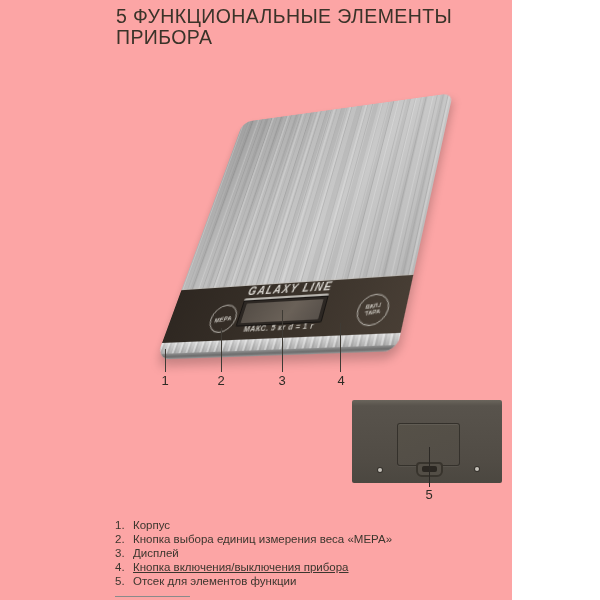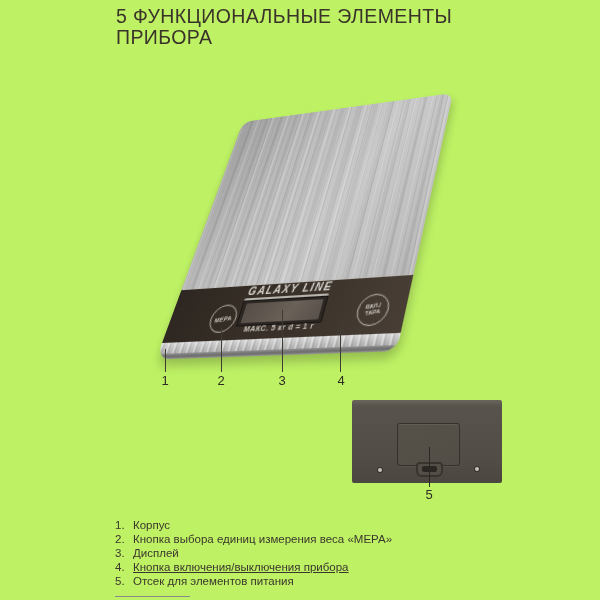--- a/index.html
+++ b/index.html
@@ -1,18 +1,18 @@
 <!DOCTYPE html>
 <html><head>
 <meta charset="utf-8">
 <style>
   * { margin:0; padding:0; box-sizing:border-box; }
   html,body { background:#ffffff; }
   body { font-family:"Liberation Sans", sans-serif; }
-  .page { position:relative; width:600px; height:600px; background:#bef264; overflow:hidden; }
+  .page { position:relative; width:512px; height:600px; background:#fca5a5; overflow:hidden; }
 
   
   .title { position:absolute; left:116px; top:6px; width:420px;
            font-size:19.5px; line-height:20.5px; letter-spacing:0.4px;
            color:#3a3329; font-weight:400; }
   .title span { display:block; }
 
   
   .scale { position:absolute; left:0; top:0; width:225px; height:250px;
            transform-origin:0 0;
@@ -162,19 +162,19 @@
       <span class="li-text">Дисплей</span>
     </div>
     <div class="legend-item">
       <span class="li-num">4.</span>
       <span class="li-text">
         <span>Кнопка включения/выключения прибора</span>
       </span>
     </div>
     <div class="legend-item">
       <span class="li-num">5.</span>
-      <span class="li-text">Отсек для элементов питания</span>
+      <span class="li-text">Отсек для элементов функции</span>
     </div>
   </div>
 
   <div class="footnote-rule"></div>
 
 </div>
 
 </body></html>

